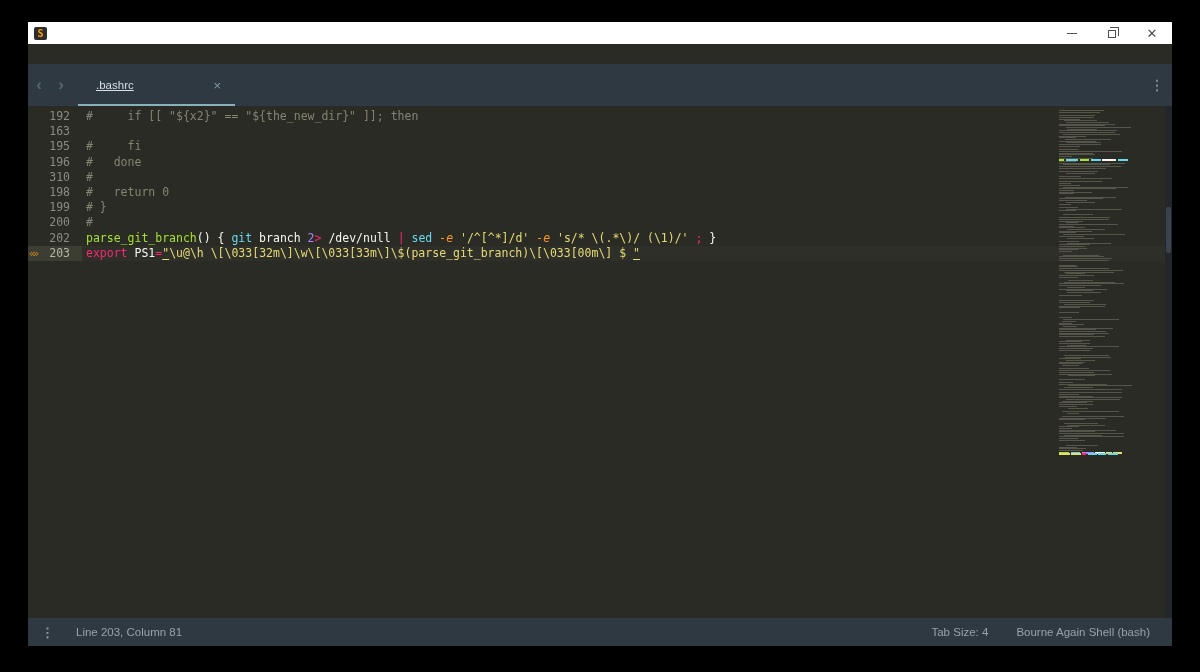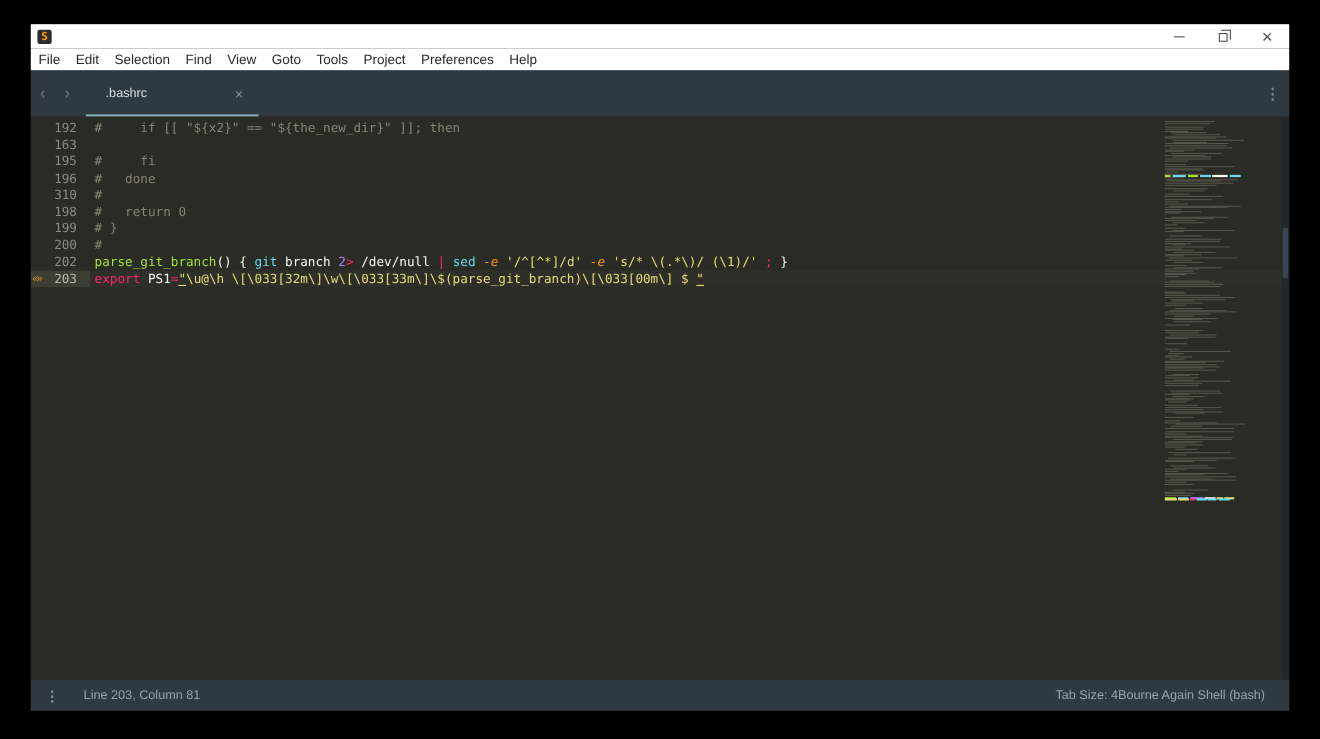--- a/index.html
+++ b/index.html
@@ -34,21 +34,21 @@
              padding-left:0; }
   .menu-item { font-size:12.3px; color:#2b2b2b; padding:0 7px; cursor:default; }
 
   
   .tabbar { position:absolute; left:0; top:42px; width:100%; height:42px;
             background:#2f3942; display:flex; align-items:stretch; }
   .nav-chevron { color:#54676f; font-size:17px; line-height:42px; width:22px;
                  text-align:center; font-weight:bold; }
   .tab { position:relative; width:157px; margin-left:6px; display:flex;
          align-items:center; }
-  .tab-label { color:#d8dee3; font-size:11.5px; margin-left:18px; }
+  .tab-label { color:#d8dee3; font-size:11.5px; margin-left:18px;text-decoration:underline; }
   .tab-close { position:absolute; right:14px; color:#7e99a3; font-size:13px; }
   .tab-underline { position:absolute; left:0; right:0; bottom:0; height:2px;
                    background:#87b1bd; }
   .tab-overflow { margin-left:auto; margin-right:8px; align-self:center;
                   color:#75848f; font-size:14px; font-weight:bold; letter-spacing:0; }
 
   
   .editor { position:absolute; left:0; top:84px; width:100%; height:512px;
             background:#2a2b24; overflow:hidden;
             font-family:"DejaVu Sans Mono", monospace; font-size:11.5px; }
@@ -82,21 +82,21 @@
   .scroll-thumb { position:absolute; left:1px; top:101px; width:5px; height:46px;
                   background:#3a4450; border-radius:2px; }
 
   
   .statusbar { position:absolute; left:0; top:596px; width:100%; height:28px;
                background:#2f3942; display:flex; align-items:center;
                font-size:11.5px; color:#98a2ab; }
   .status-dots { margin-left:13px; color:#8e98a1; font-size:13px; font-weight:bold; }
   .status-pos { margin-left:22px; }
   .status-spacer { flex:1; }
-  .status-tabsize { }
+  .status-tabsize { margin-right:28px; }
   .status-syntax { margin-right:22px; }
 </style>
 </head>
 <body>
 
 <div class="desktop">
   <div class="window">
 
     <div class="titlebar">
       <span class="app-icon">S</span>
@@ -104,32 +104,20 @@
         <span class="win-btn">
             <span class="min-glyph"></span>
           </span>
         <span class="win-btn">
             <span class="restore-glyph"></span>
           </span>
         <span class="win-btn close-glyph">✕</span>
       </div>
     </div>
 
-    <div class="menubar" id="menubar">
-        <span class="menu-item">File</span>
-        <span class="menu-item">Edit</span>
-        <span class="menu-item">Selection</span>
-        <span class="menu-item">Find</span>
-        <span class="menu-item">View</span>
-        <span class="menu-item">Goto</span>
-        <span class="menu-item">Tools</span>
-        <span class="menu-item">Project</span>
-        <span class="menu-item">Preferences</span>
-        <span class="menu-item">Help</span>
-      </div>
 
     <div class="tabbar">
       <span class="nav-chevron">‹</span>
       <span class="nav-chevron">›</span>
       <div class="tab">
         <span class="tab-label">.bashrc</span>
         <span class="tab-close">×</span>
         <span class="tab-underline"></span>
       </div>
       <span class="tab-overflow">⋮</span>

